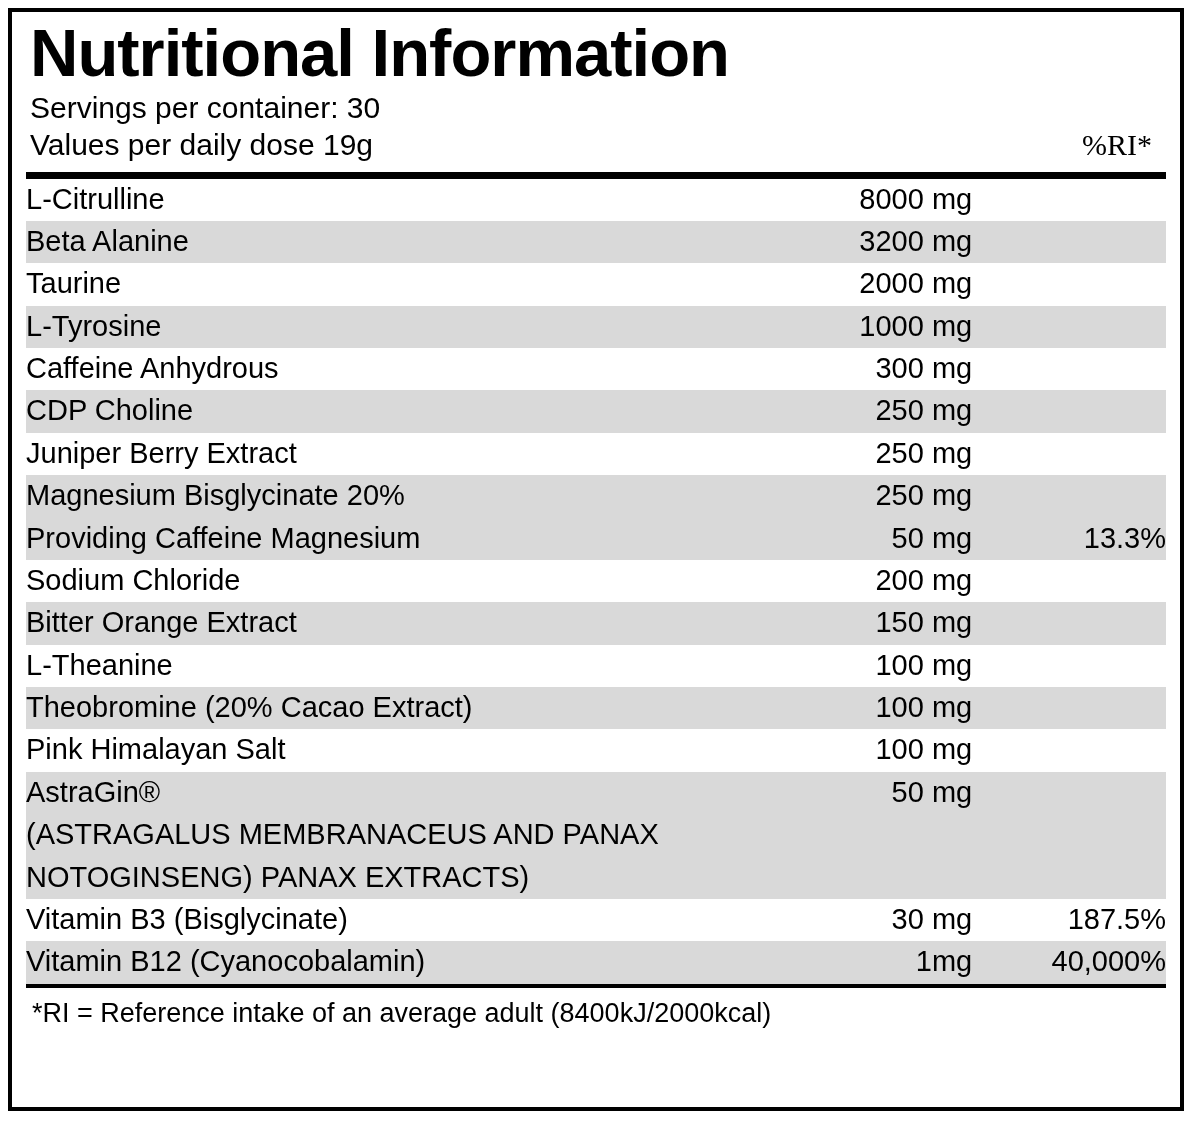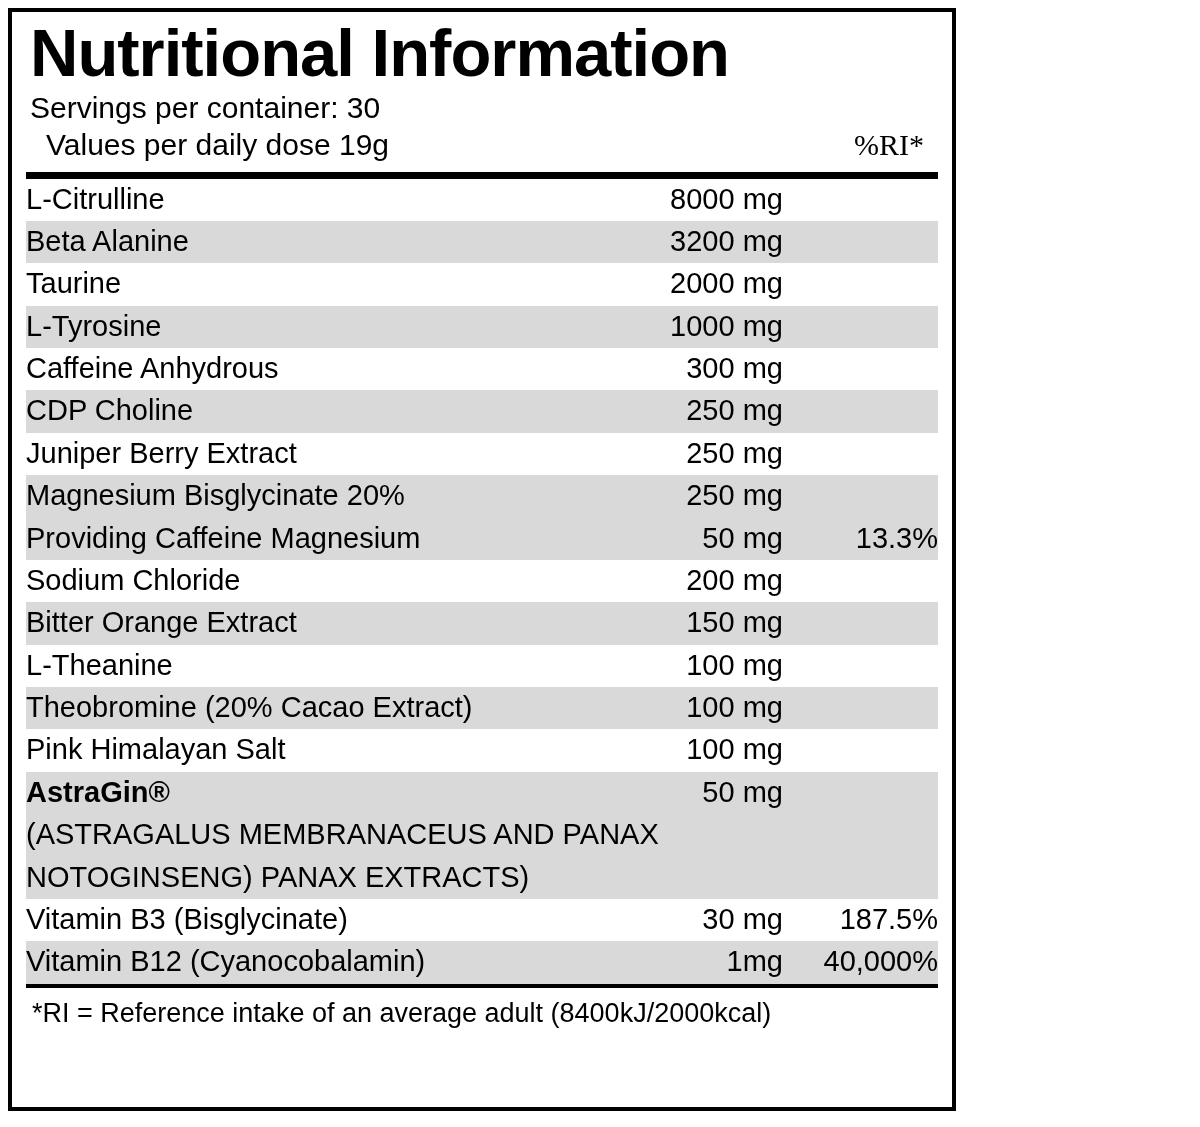--- a/index.html
+++ b/index.html
@@ -10,21 +10,21 @@
   body {
     width: 1200px;
     height: 1127px;
     font-family: "Liberation Sans", sans-serif;
     color: #000000;
   }
   .panel {
     position: absolute;
     left: 8px;
     top: 8px;
-    width: 948px;
+    width: 1176px;
     height: 1103px;
     border: 4px solid #000000;
     box-sizing: border-box;
     background: #ffffff;
     overflow: hidden;
   }
   .inner {
     padding: 6px 14px 0 14px;
   }
   .title {
@@ -84,42 +84,42 @@
   td.ri {
     width: 17%;
     text-align: right;
     padding-right: 10px;
     white-space: nowrap;
   }
   tr.shaded td {
     background: #d9d9d9;
   }
   .bold {
-    font-weight: bold;
+    font-weight: normal;
   }
   .footer-rule {
     height: 4px;
     background: #000000;
     margin-top: 0;
   }
   .footnote {
     font-size: 27px;
     padding: 9px 0 0 6px;
     line-height: 1.2;
   }
 </style>
 </head>
 <body>
 
 <div class="panel">
   <div class="inner">
     <div class="title">Nutritional Information</div>
     <div class="subline">Servings per container: 30</div>
     <div class="subline-row">
-      <div class="subline" style="margin-left:16px">Values per daily dose 19g</div>
+      <div class="subline" style="margin-left:0">Values per daily dose 19g</div>
       <div class="ri-head">%RI*</div>
     </div>
     <div class="rule"></div>
 
     <table class="nutri">
       <tbody id="rows-body">
           <tr class="">
             <td class="name">L-Citrulline</td>
             <td class="amount">8000 mg</td>
             <td class="ri"></td>

